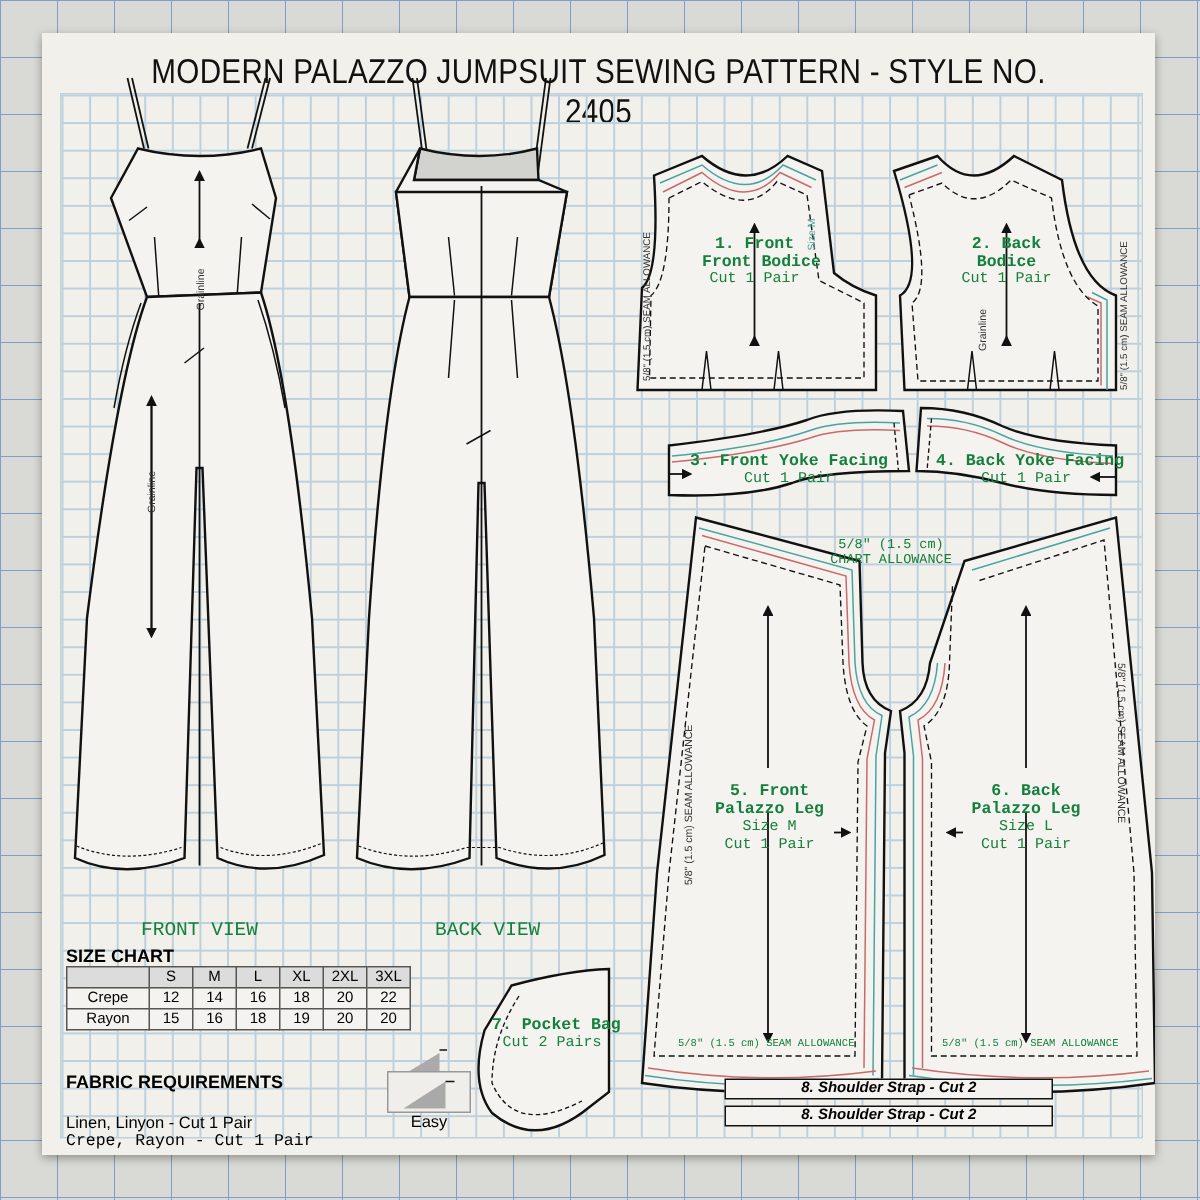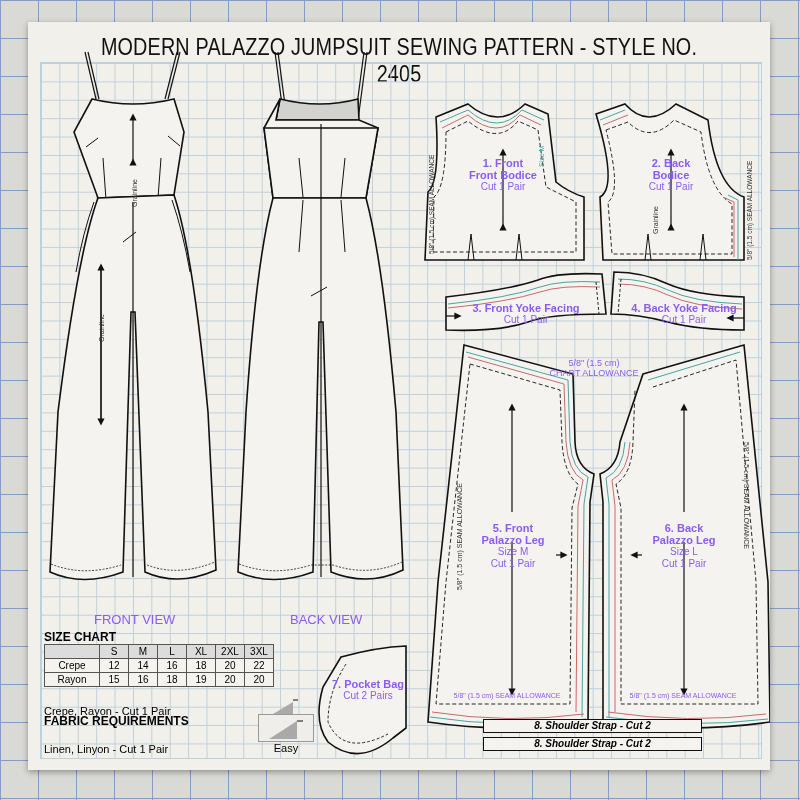--- a/index.html
+++ b/index.html
@@ -14,21 +14,21 @@
     box-shadow:0 2px 6px rgba(0,0,0,.35);}
   .title{position:absolute;left:0;top:12px;width:100%;text-align:center;
     font-family:"Liberation Sans Narrow","Liberation Sans",sans-serif;font-size:23px;color:#111;letter-spacing:.2px;
     transform:scaleX(.86);transform-origin:center;}
   .grid{position:absolute;left:12px;top:40px;width:720px;height:695px;
     background-image:
       linear-gradient(#bdd0dd 1px, transparent 1px),
       linear-gradient(90deg, #bdd0dd 1px, transparent 1px);
     background-size:18.4px 18.4px;border:1px solid #bdd0dd;}
   svg.art{position:absolute;left:0;top:0;}
-  .lbl{position:absolute;font-family:Liberation Sans, sans-serif;color:#8b5cf6;text-align:center;white-space:nowrap;}
+  .lbl{position:absolute;font-family:Liberation Mono, monospace;color:#15803d;text-align:center;white-space:nowrap;}
   .view-label{font-size:13px;}
   .piece-title{font-size:11px;font-weight:bold;line-height:12px;}
   .piece-sub{font-size:10px;line-height:12px;}
   .vert{position:absolute;font-size:7px;color:#333;white-space:nowrap;transform-origin:left top;}
   .size-title{position:absolute;left:16px;top:608px;font-size:12px;font-weight:bold;}
   table.sz{position:absolute;left:16px;top:622px;border-collapse:collapse;font-size:10px;background:#f4f3ef;}
   table.sz td, table.sz th{border:1px solid #555;padding:0 3px;height:13px;text-align:center;font-weight:normal;}
   table.sz th{background:#dcdcdc;}
   table.sz td.rowh{text-align:center;width:42px;}
   table.sz td.num{width:22px;}
@@ -243,21 +243,21 @@
       <td class="num">16</td>
       <td class="num">18</td>
       <td class="num">19</td>
       <td class="num">20</td>
       <td class="num">20</td>
     </tr>
   </tbody>
     </table>
 
   <div class="fab-title">FABRIC REQUIREMENTS</div>
-  <div class="fab-line" style="top:683px;">Crepe, Rayon - Cut 1 Pair</div>
+  <div class="fab-line" style="top:733px;font-family:Liberation Mono, monospace;">Crepe, Rayon - Cut 1 Pair</div>
   <div class="fab-line" style="top:721px;">Linen, Linyon - Cut 1 Pair</div>
 
   <div class="diff-box">
     <svg width="54" height="26">
       <path d="M10,24 L38,24 L38,6 Z" fill="#a9a9a9"></path>
       <line x1="38" y1="6" x2="44" y2="6" stroke="#111" stroke-width="1"></line>
     </svg>
   </div>
   <div class="diff-label">Easy</div>
 </div>

